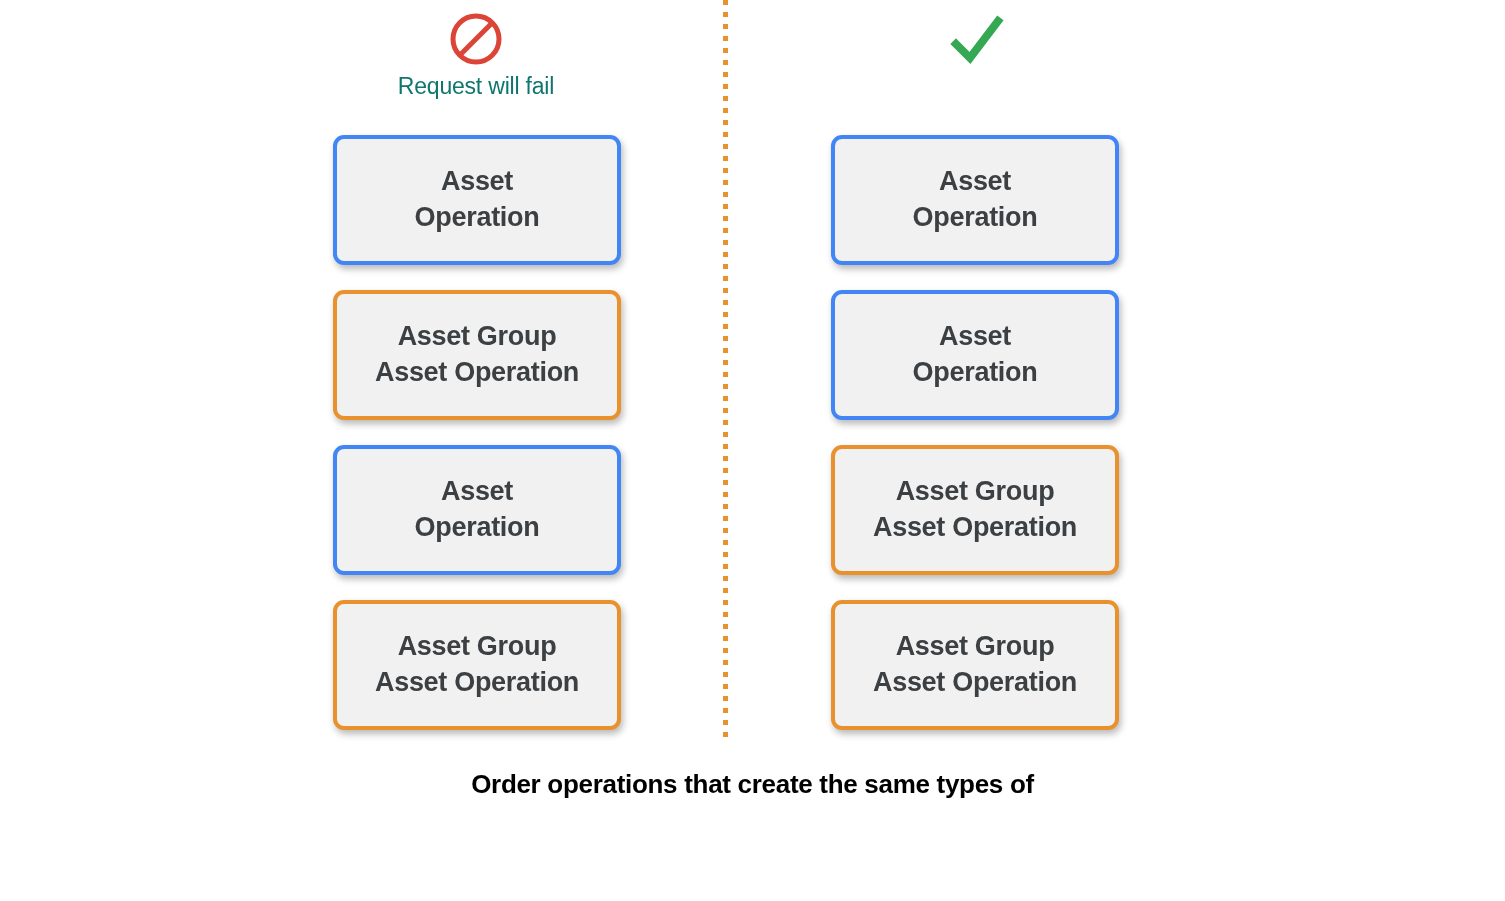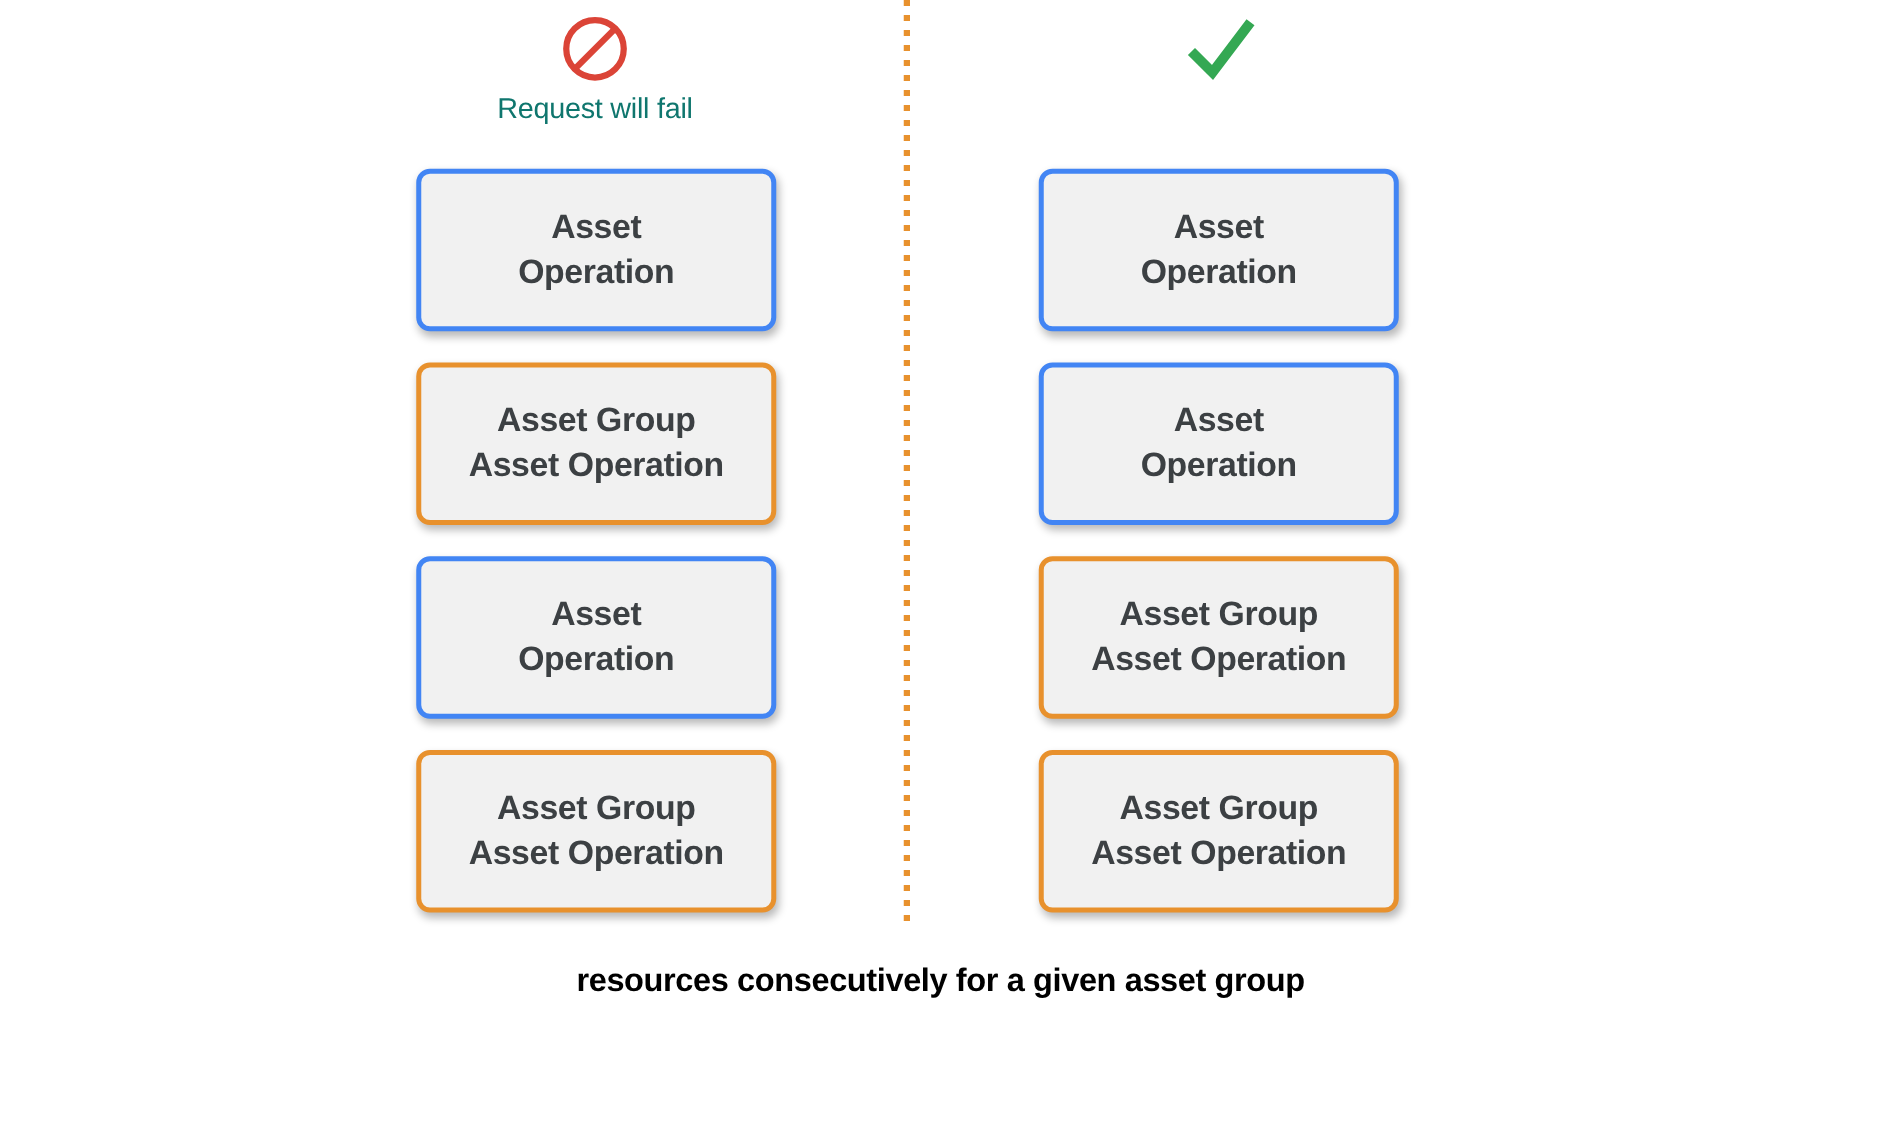--- a/index.html
+++ b/index.html
@@ -190,16 +190,16 @@
       <div class="card orange">
         <div class="card-text">
           <span class="line">Asset Group</span>
           <span class="line">Asset Operation</span>
         </div>
       </div>
     </div>
   </div>
 
   <div class="caption">
-    <span class="line">resources consecutively for a given asset group</span>
+    <span class="line">Order operations that create the same types of</span>
   </div>
 
 </div>
 
 </body></html>

